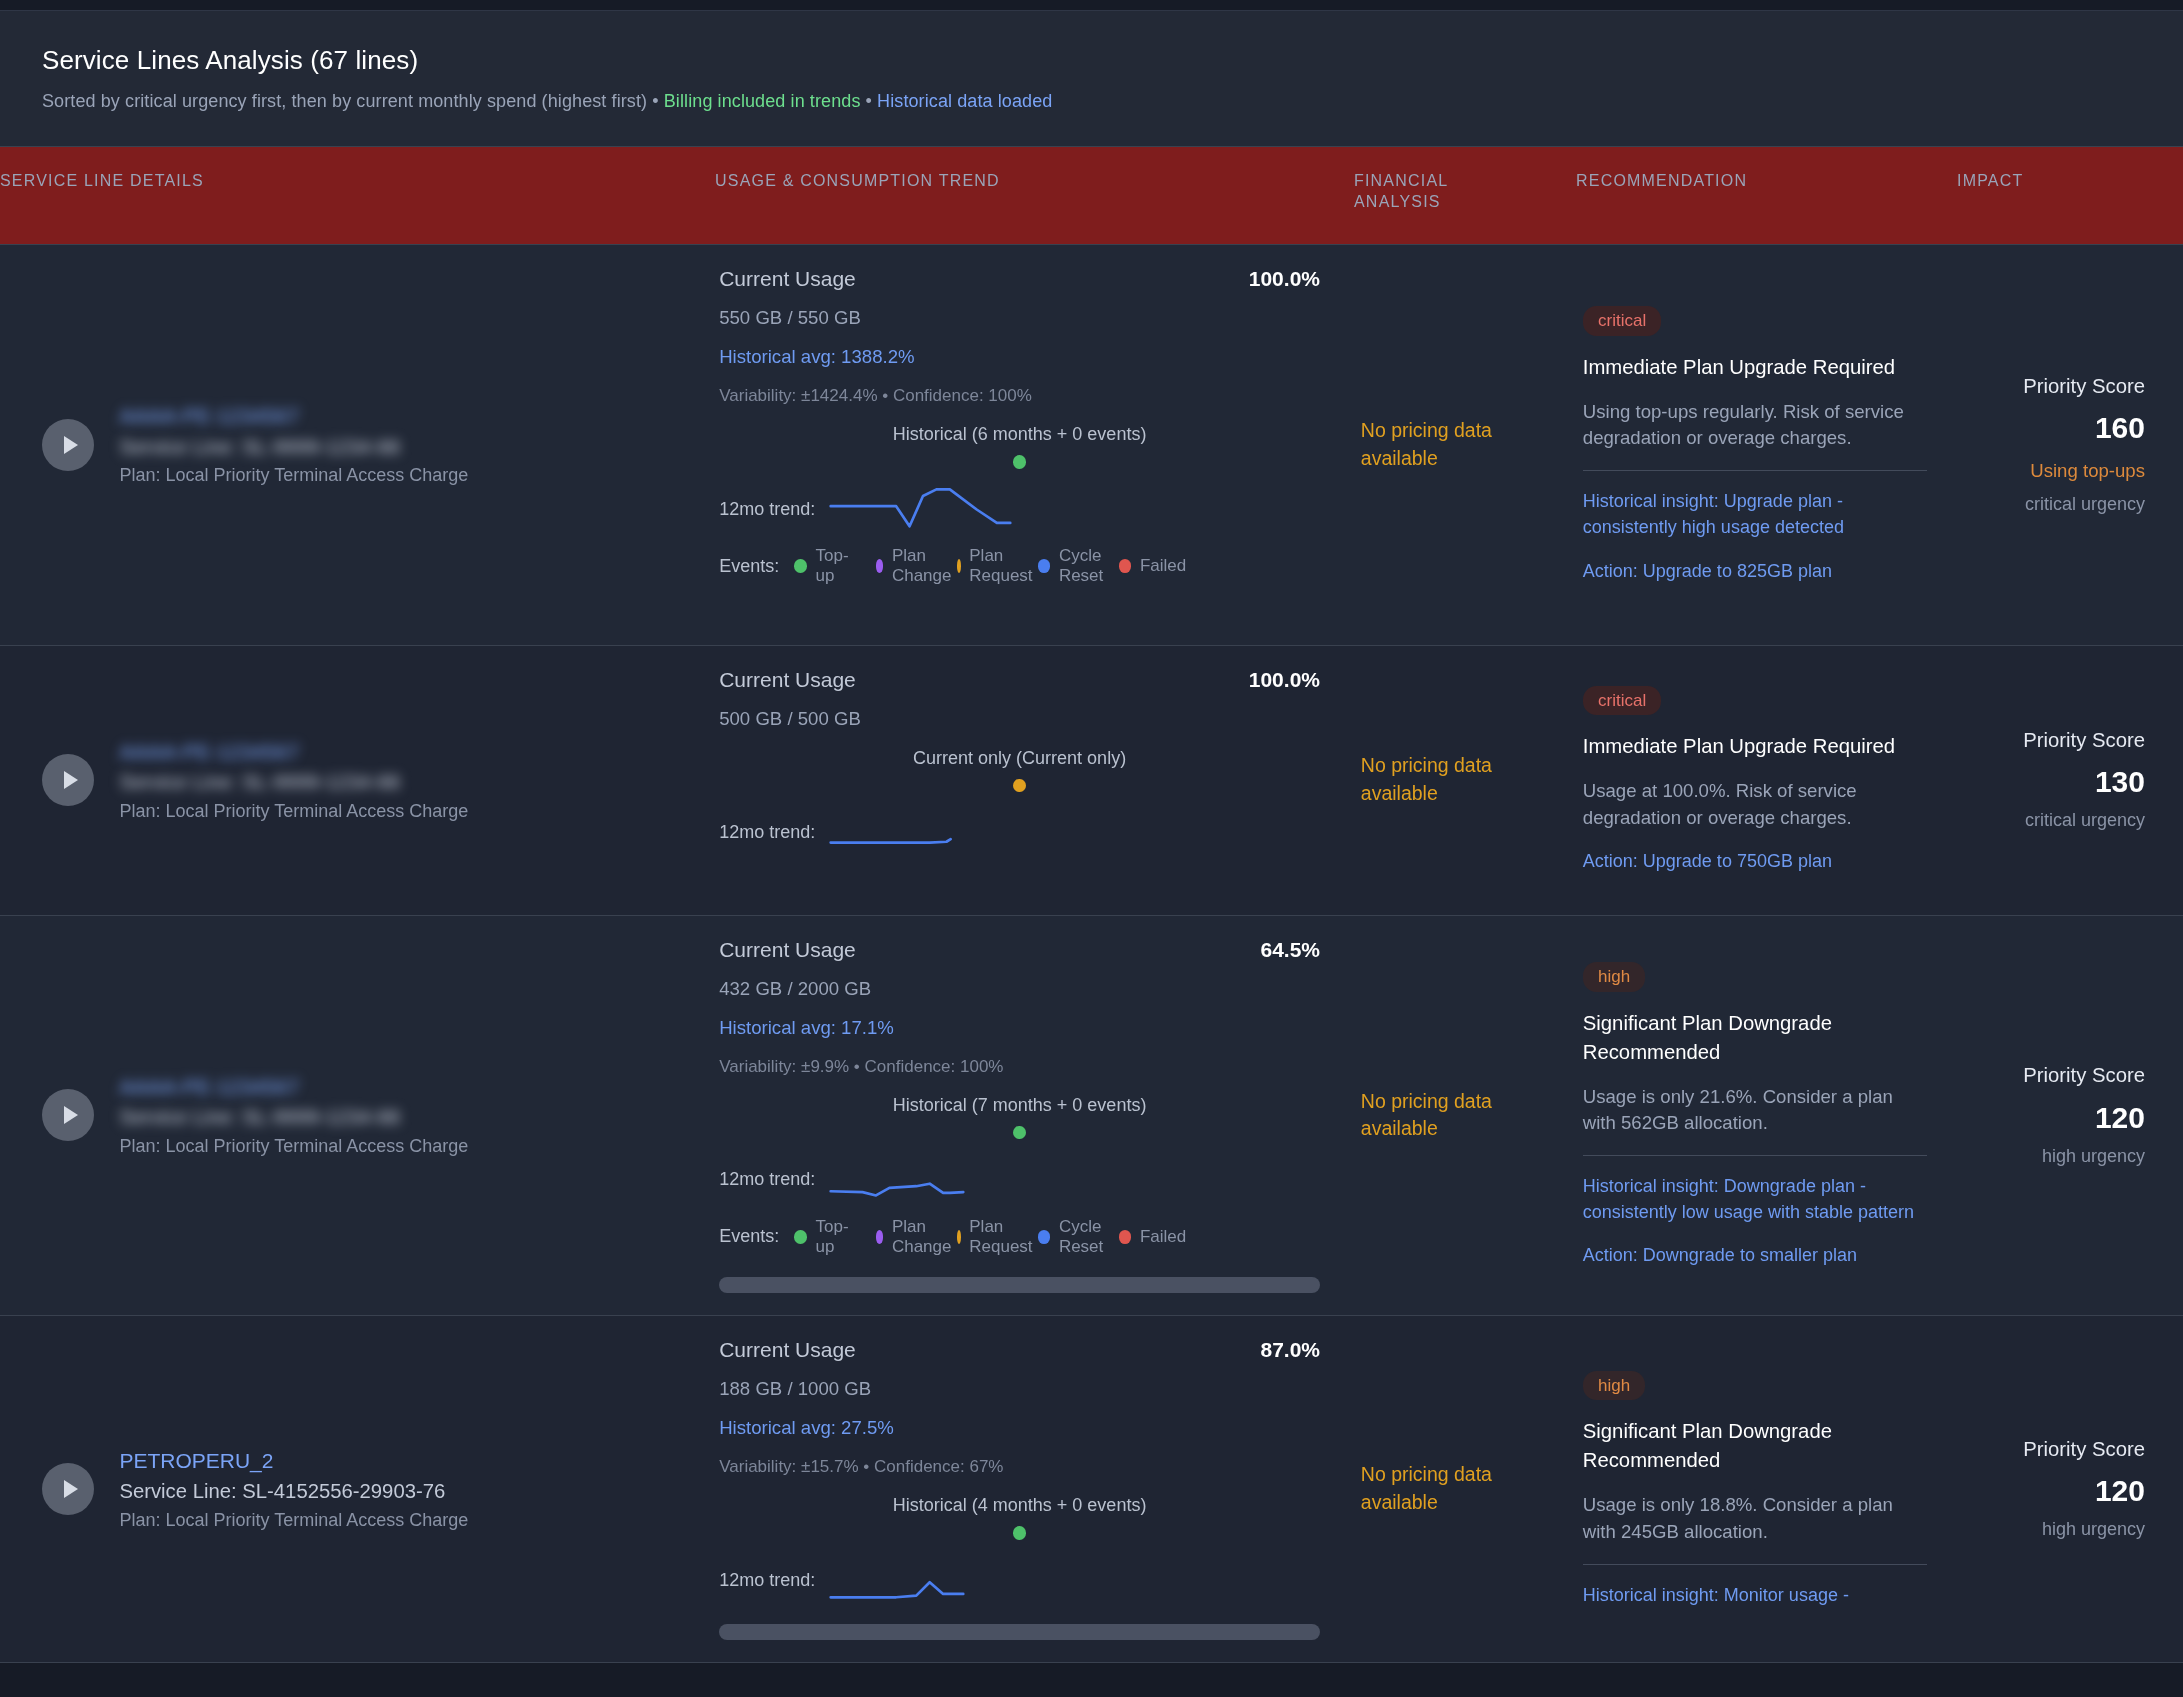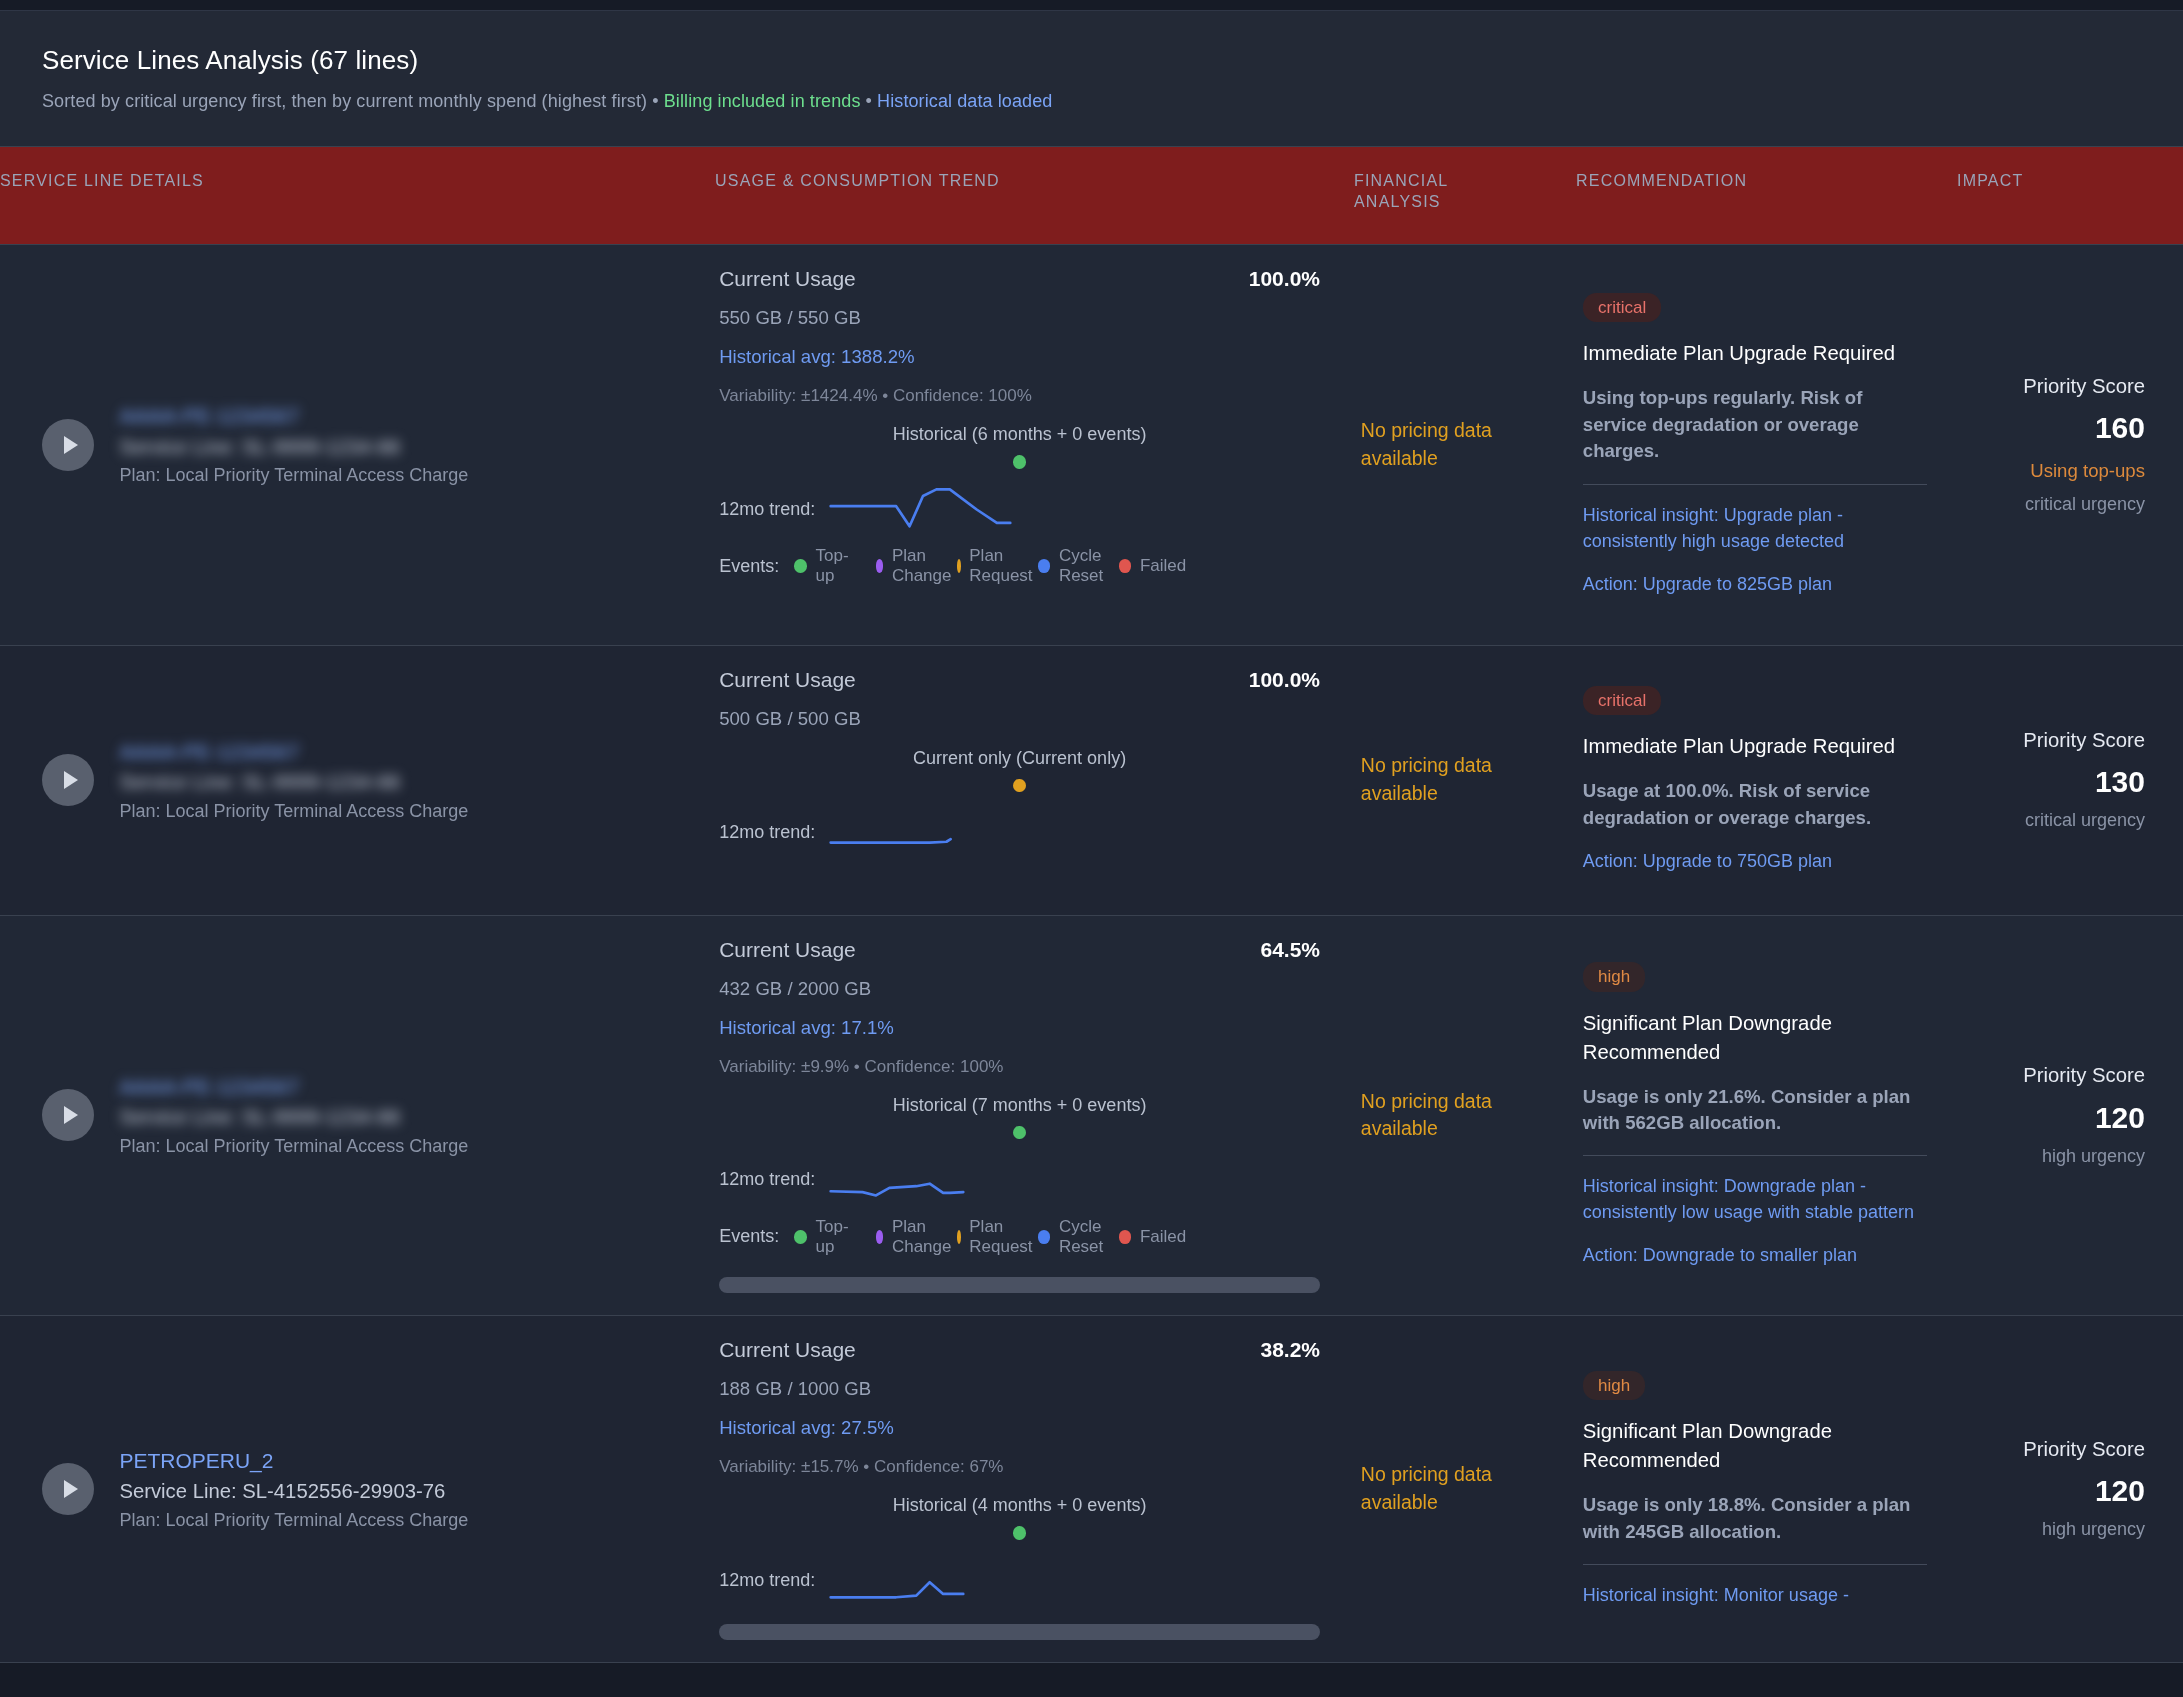--- a/index.html
+++ b/index.html
@@ -140,21 +140,21 @@
   .badge {
     display: inline-block;
     font-size: 17px;
     padding: 6px 15.2px 6.8px 15.2px;
     border-radius: 13.5px;
     line-height: 1;
   }
   .badge-critical { background: #3b2326; color: #e8726a; }
   .badge-high { background: #33262a; color: #e08a44; }
   .rec-title { font-size: 20.3px; color: #ffffff; margin-top: 17px; line-height: 1.42; }
-  .rec-body { font-size: 18.6px; color: #9aa4b8; margin-top: 17px; line-height: 1.43; font-weight: bold; }
+  .rec-body { font-size: 18.6px; color: #9aa4b8; margin-top: 17px; line-height: 1.43; }
   .rec-rule { border: none; border-top: 0.8px solid #434b5b; margin: 18.6px 0 17px 0; }
   .rec-insight { font-size: 18px; color: #6f9bf2; line-height: 1.45; }
   .rec-action { font-size: 18px; color: #6f9bf2; margin-top: 17px; line-height: 1.45; }
   .rec-action.tight { margin-top: 17px; }
 
   
   .imp-wrap { padding: 22px 39px 22px 8.5px; text-align: right; }
   .imp-label { font-size: 20.3px; color: #e6eaf2; }
   .imp-score { font-size: 30px; color: #ffffff; font-weight: 600; margin-top: 13.5px; line-height: 1.1; }
   .imp-note { font-size: 18.6px; color: #dd8a3c; margin-top: 15.2px; }
@@ -415,21 +415,21 @@
                 <div class="det-name">PETROPERU_2</div>
                 <div class="det-line">Service Line: SL-4152556-29903-76</div>
                 <div class="det-plan">Plan: Local Priority Terminal Access Charge</div>
               </span>
             </div>
           </td>
           <td>
             <div class="use-wrap">
               <div class="use-top">
                 <span class="use-label">Current Usage</span>
-                <span class="use-pct">38.2%</span>
+                <span class="use-pct">87.0%</span>
               </div>
               <div class="use-gb">188 GB / 1000 GB</div>
               <div class="use-hist-avg">Historical avg: 27.5%</div>
               <div class="use-var">Variability: ±15.7% • Confidence: 67%</div>
               <div class="use-months">
                 <span>Historical (4 months + 0 events)</span>
                 <span class="dot" style="background:#4ec16a"></span>
               </div>
               <div class="trend-row">
                 <span class="trend-label">12mo trend:</span>

